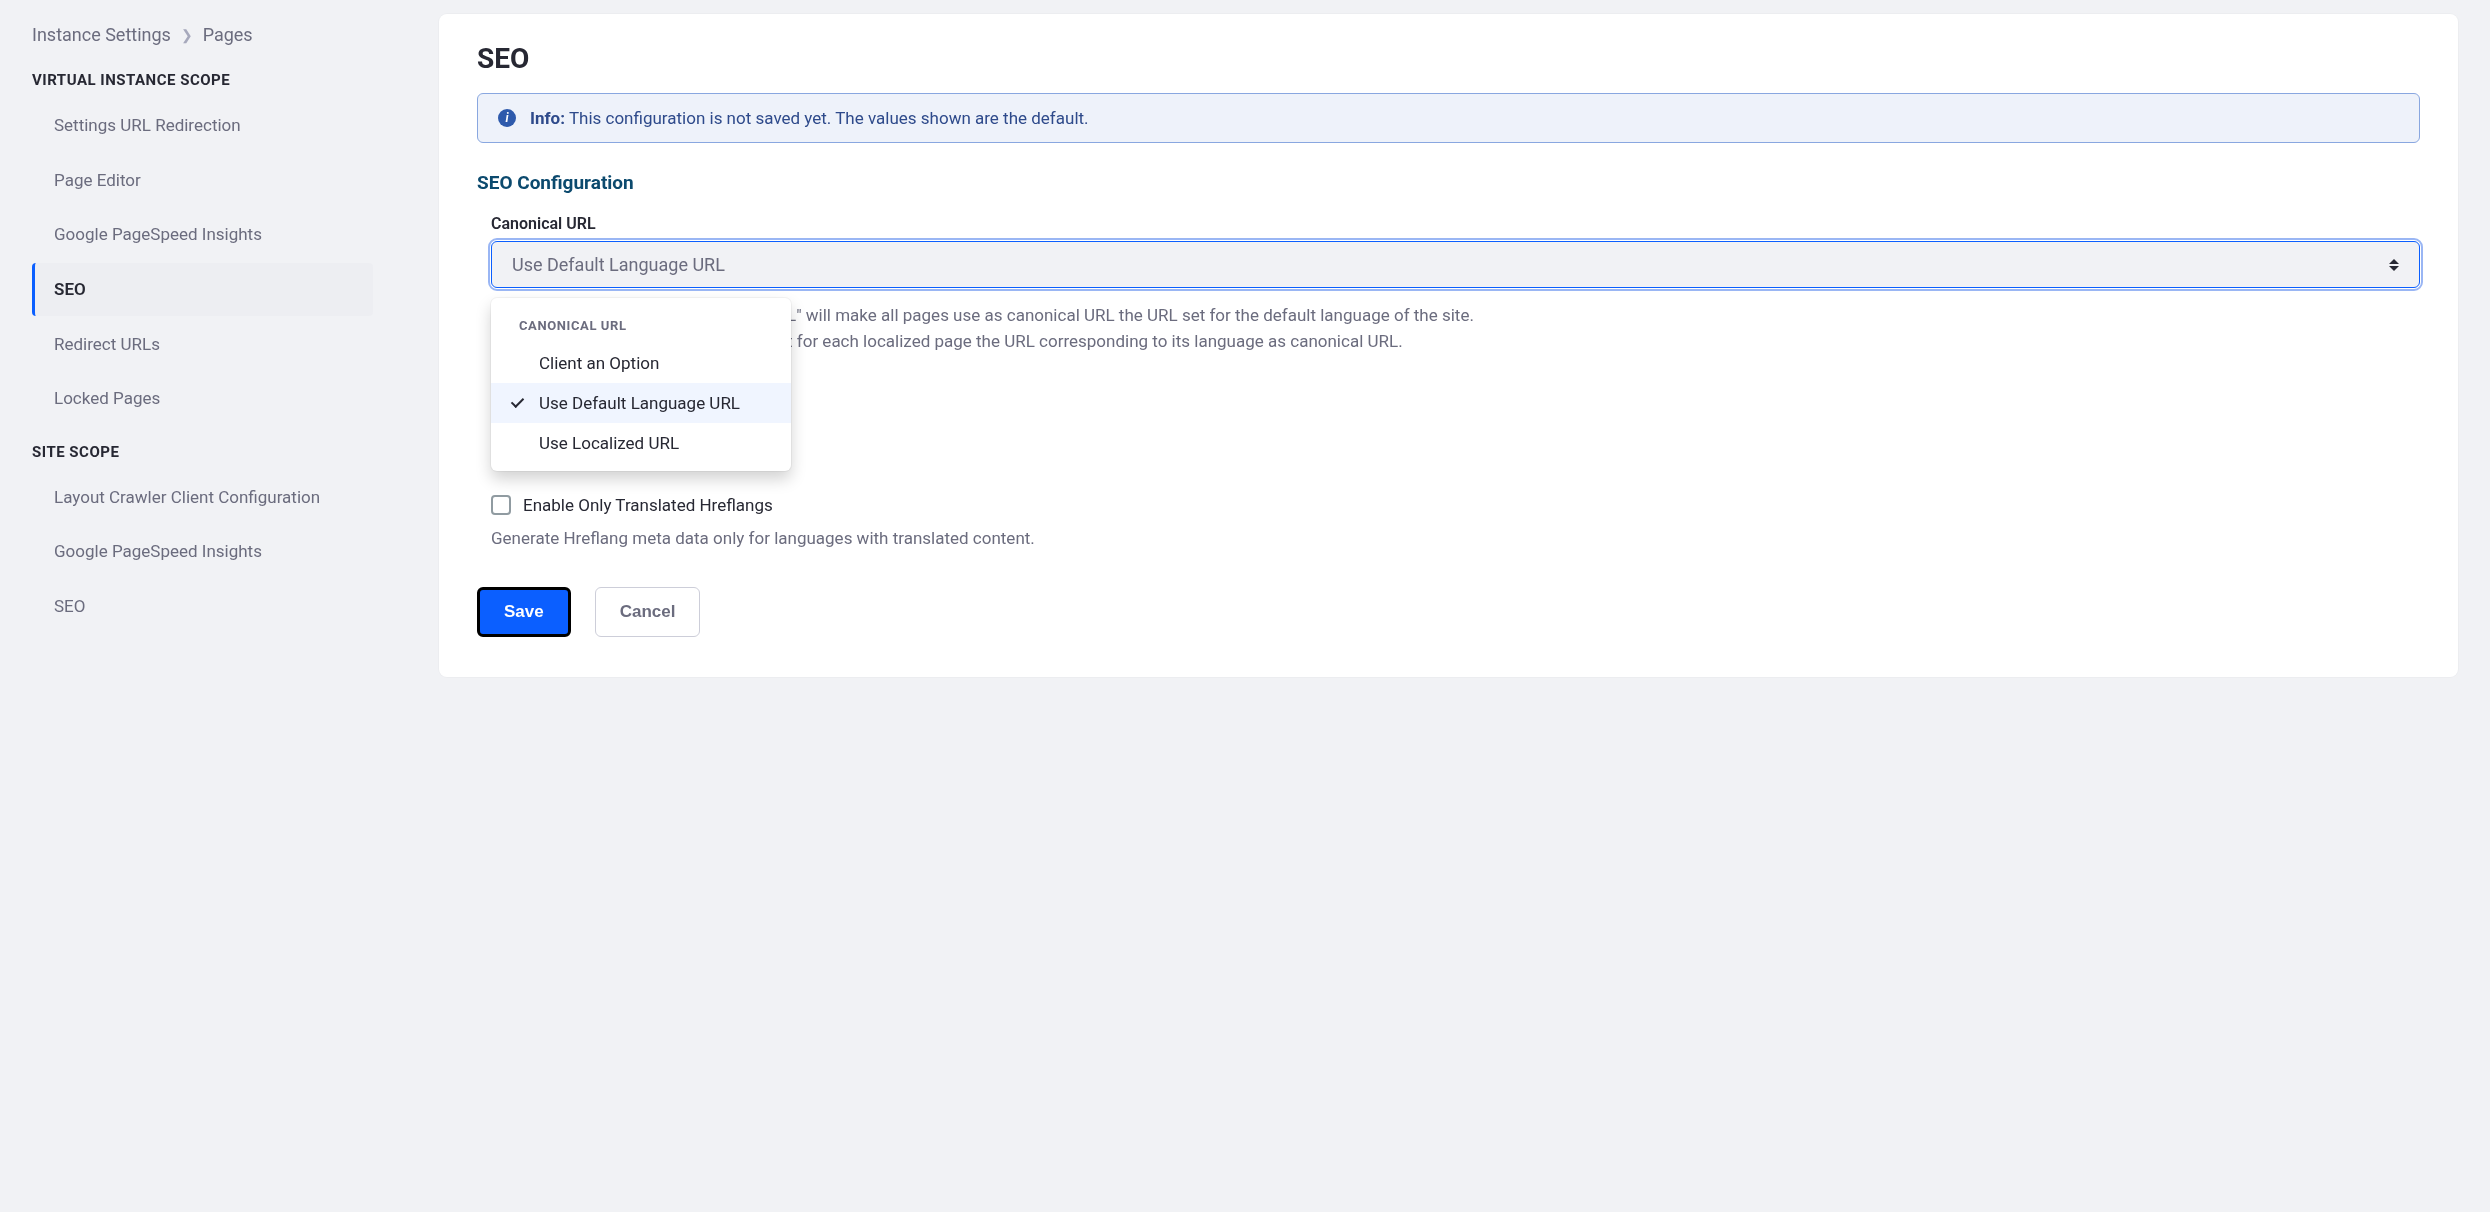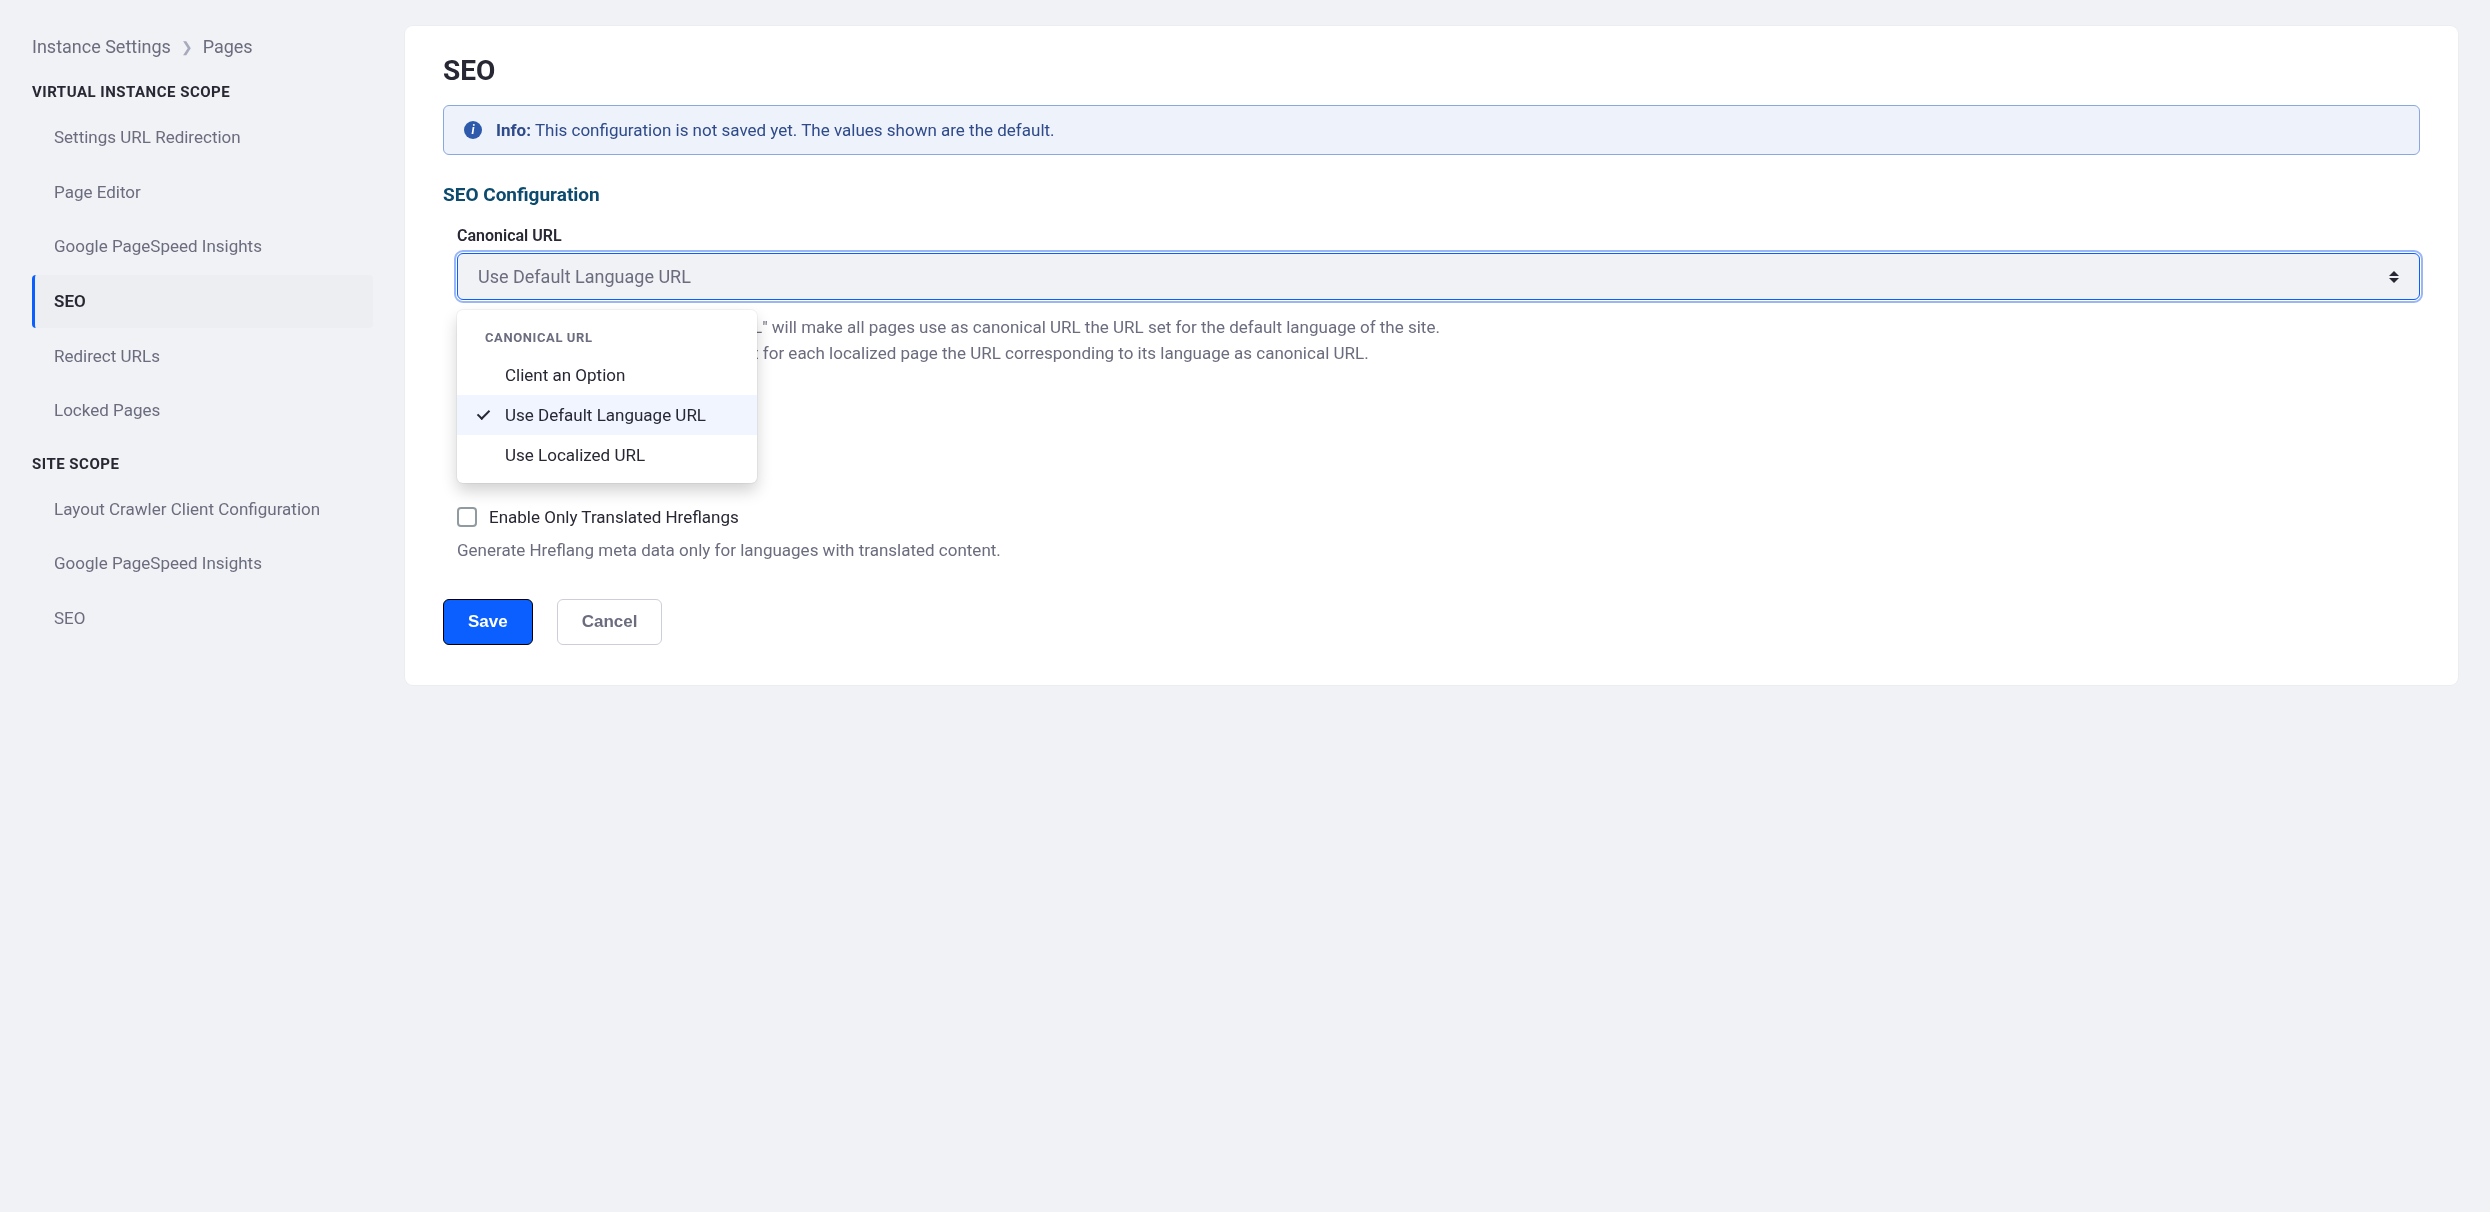--- a/index.html
+++ b/index.html
@@ -6,21 +6,22 @@
   html, body { height: 100%; }
   body {
     font-family: -apple-system, BlinkMacSystemFont, "Segoe UI", Roboto, "Helvetica Neue", Arial, sans-serif;
     background: #f1f2f5;
     color: #272833;
     font-size: 16px;
   }
   .app {
     display: flex;
     min-height: 100%;
-    padding: 26px 0 20px 0;
+    padding: 14px 0 20px 0;
+    gap: 34px;
   }
   .sidebar {
     width: 405px;
     padding: 10px 32px 10px 32px;
     flex-shrink: 0;
   }
   .breadcrumb {
     color: #6b6c7e;
     font-size: 18px;
     margin-bottom: 26px;
@@ -217,21 +218,21 @@
   .btn {
     font-size: 17px;
     font-weight: 600;
     padding: 12px 24px;
     border-radius: 6px;
     cursor: pointer;
   }
   .btn-primary {
     background: #0b5fff;
     color: #fff;
-    border: 1px solid #000000;
+    border: 3px solid #000000;
   }
   .btn-secondary {
     background: #fff;
     color: #6b6c7e;
     border: 1px solid #cdced9;
   }
   .field-block { position: relative; margin-bottom: 18px; }
   .bg-help {
     font-size: 17px;
     color: #6b6c7e;

